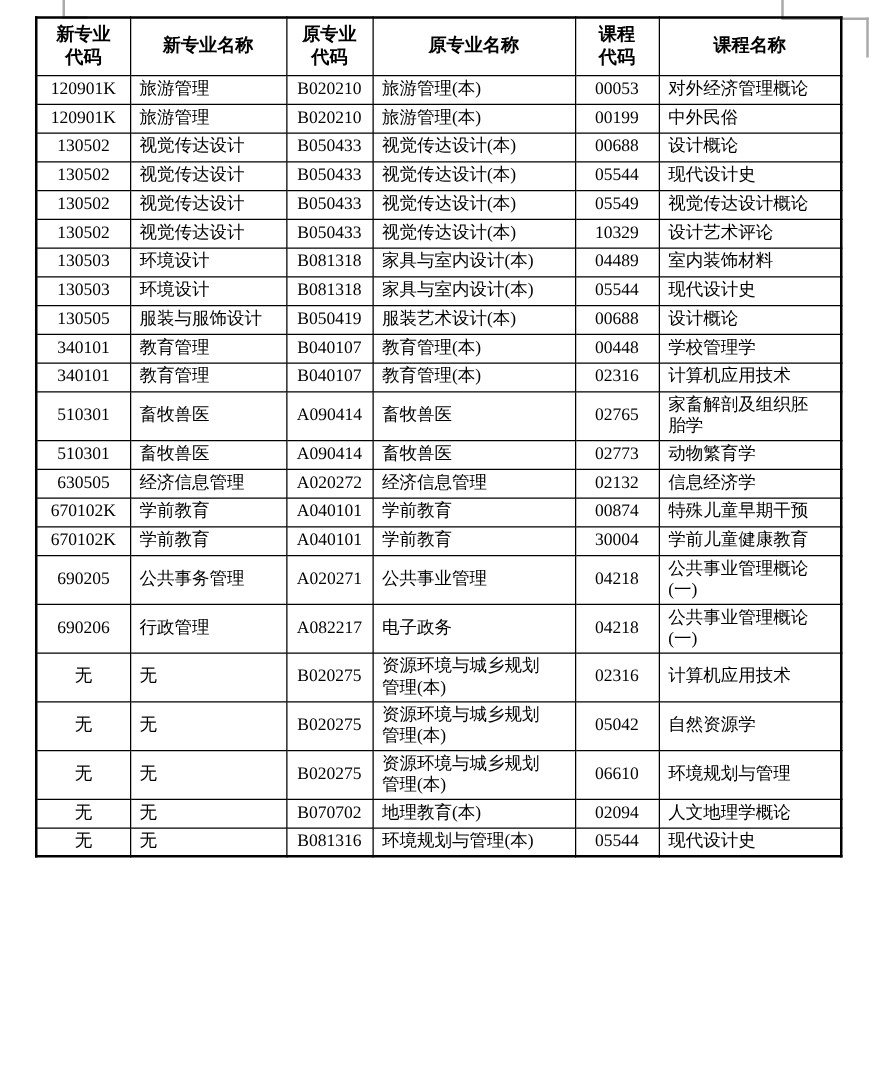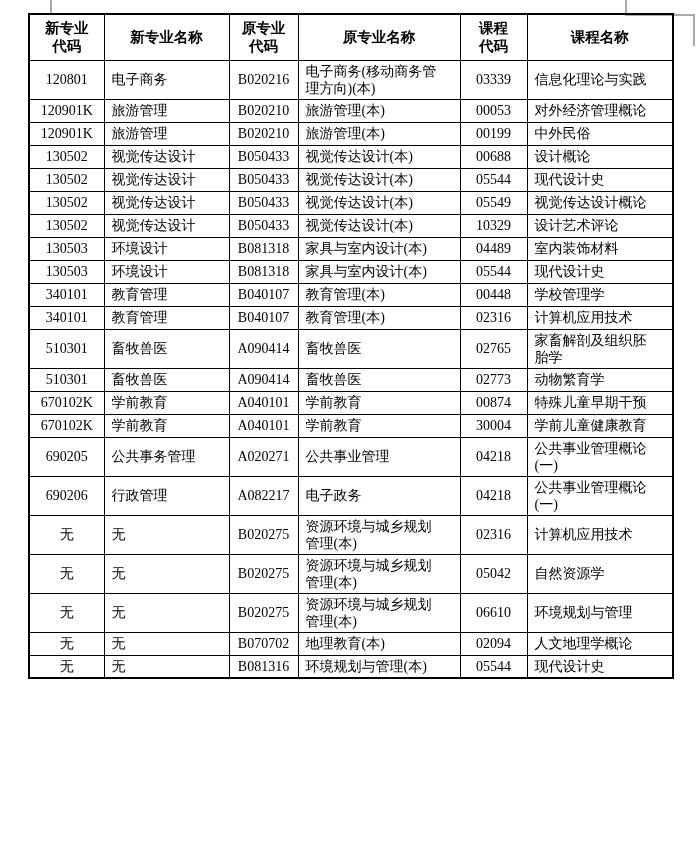--- a/index.html
+++ b/index.html
@@ -97,28 +97,20 @@
           <th>原专业
 代码</th>
           <th>原专业名称</th>
           <th>课程
 代码</th>
           <th>课程名称</th>
         </tr>
     </thead>
     <tbody id="table-body">
         <tr>
-          <td>120801</td>
-          <td>电子商务</td>
-          <td>B020216</td>
-          <td>电子商务(移动商务管理方向)(本)</td>
-          <td>03339</td>
-          <td>信息化理论与实践</td>
-        </tr>
-        <tr>
           <td>120901K</td>
           <td>旅游管理</td>
           <td>B020210</td>
           <td>旅游管理(本)</td>
           <td>00053</td>
           <td>对外经济管理概论</td>
         </tr>
         <tr>
           <td>120901K</td>
           <td>旅游管理</td>
@@ -169,20 +161,28 @@
         </tr>
         <tr>
           <td>130503</td>
           <td>环境设计</td>
           <td>B081318</td>
           <td>家具与室内设计(本)</td>
           <td>05544</td>
           <td>现代设计史</td>
         </tr>
         <tr>
+          <td>130505</td>
+          <td>服装与服饰设计</td>
+          <td>B050419</td>
+          <td>服装艺术设计(本)</td>
+          <td>00688</td>
+          <td>设计概论</td>
+        </tr>
+        <tr>
           <td>340101</td>
           <td>教育管理</td>
           <td>B040107</td>
           <td>教育管理(本)</td>
           <td>00448</td>
           <td>学校管理学</td>
         </tr>
         <tr>
           <td>340101</td>
           <td>教育管理</td>
@@ -201,20 +201,28 @@
         </tr>
         <tr>
           <td>510301</td>
           <td>畜牧兽医</td>
           <td>A090414</td>
           <td>畜牧兽医</td>
           <td>02773</td>
           <td>动物繁育学</td>
         </tr>
         <tr>
+          <td>630505</td>
+          <td>经济信息管理</td>
+          <td>A020272</td>
+          <td>经济信息管理</td>
+          <td>02132</td>
+          <td>信息经济学</td>
+        </tr>
+        <tr>
           <td>670102K</td>
           <td>学前教育</td>
           <td>A040101</td>
           <td>学前教育</td>
           <td>00874</td>
           <td>特殊儿童早期干预</td>
         </tr>
         <tr>
           <td>670102K</td>
           <td>学前教育</td>

